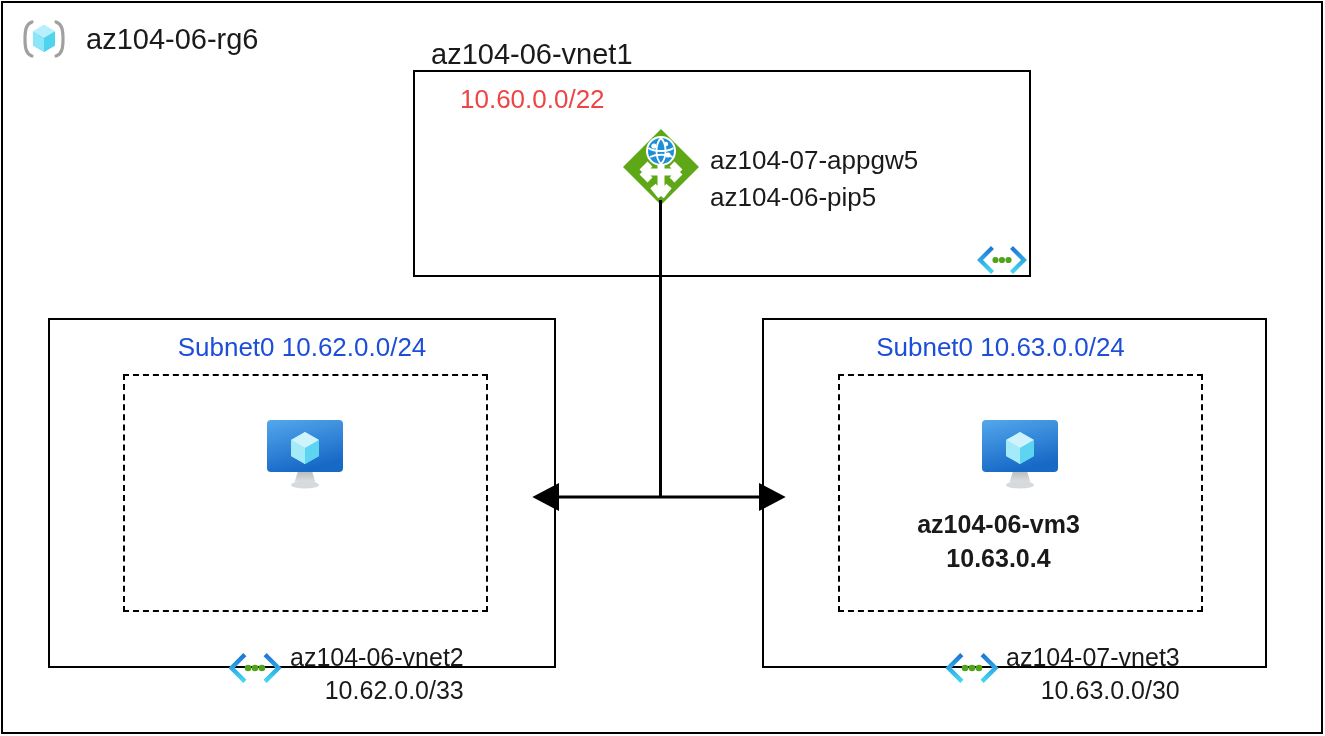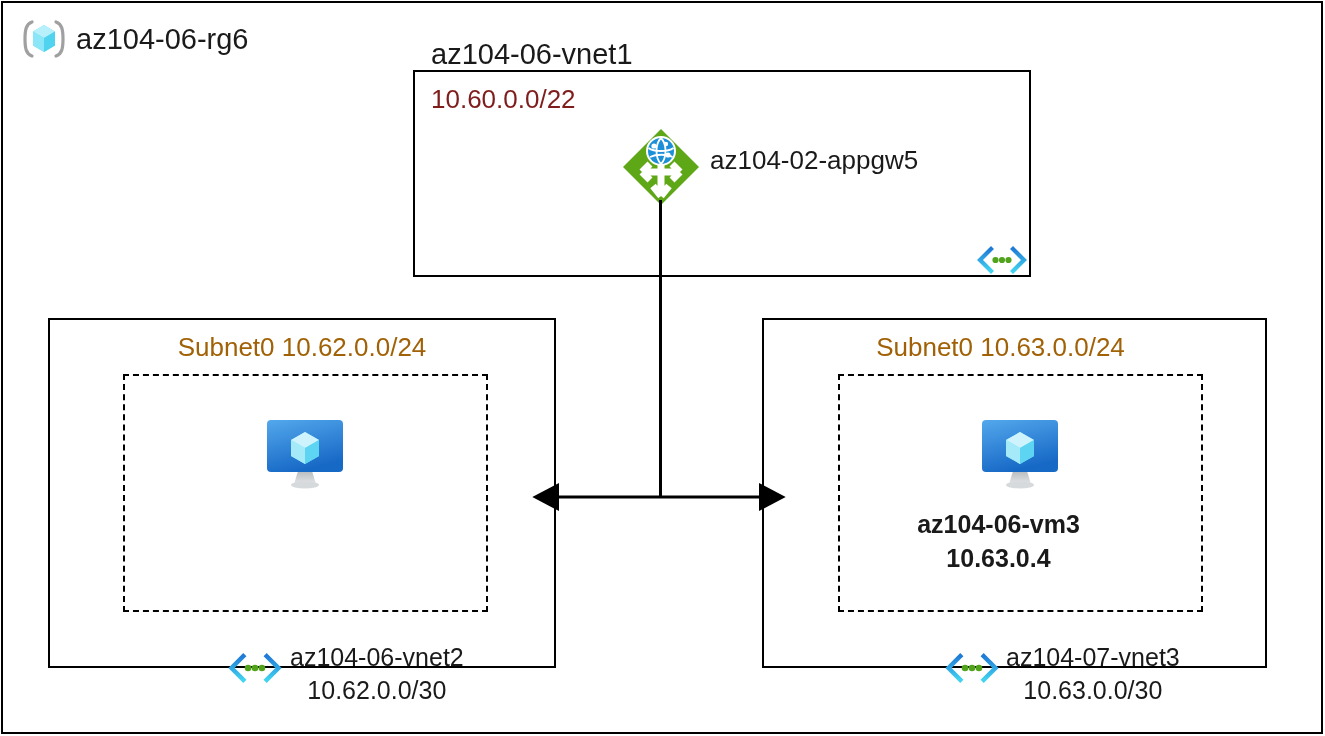--- a/index.html
+++ b/index.html
@@ -29,21 +29,21 @@
     border: 2px solid #000000;
     box-sizing: border-box;
   }
   
   .rg-header {
     position: absolute;
     left: 22px;
     top: 18px;
     display: flex;
     align-items: center;
-    gap: 10px;
+    gap: 20px;
   }
   .rg-title {
     font-size: 29px;
     line-height: 1;
     color: #1a1a1a;
     white-space: nowrap;
   }
   
   .box {
     position: absolute;
@@ -54,47 +54,48 @@
   .box-label-outside {
     position: absolute;
     font-size: 29px;
     white-space: nowrap;
     color: #1a1a1a;
   }
   .box-label-inside {
     position: absolute;
     font-size: 26px;
     white-space: nowrap;
-    color: #7f1d1d;
+    color: #ef4444;
+    margin-left: 29px;
   }
   .subnet-title {
     position: absolute;
     font-size: 26px;
     white-space: nowrap;
-    color: #a16207;
+    color: #1d4ed8;
     text-align: center;
   }
   .subnet-dashed {
     position: absolute;
     border: 2.5px dashed #000000;
     box-sizing: border-box;
   }
   .vm-caption {
     position: absolute;
     font-size: 25px;
     line-height: 1.35;
     text-align: center;
     color: #1a1a1a;
     white-space: nowrap;
   }
   .vnet-caption {
     position: absolute;
     font-size: 25px;
     line-height: 1.32;
-    text-align: center;
+    text-align: right;
     color: #1a1a1a;
     white-space: nowrap;
   }
   .appgw-caption {
     position: absolute;
     font-size: 26px;
     line-height: 1.42;
     color: #1a1a1a;
     white-space: nowrap;
   }
@@ -144,21 +145,22 @@
       <path d="M28.5 22 C34 26 48 26 53.5 22" fill="none" stroke="#ffffff" stroke-width="1.8"></path>
       <path d="M30 31 C36 28 47 28 52.5 31" fill="none" stroke="#ffffff" stroke-width="1.8"></path>
       <path d="M41 12 C35 18 35 32 41 38 C47 32 47 18 41 12 Z" fill="none" stroke="#ffffff" stroke-width="1.8"></path>
       <circle cx="34" cy="20" r="2.6" fill="#ffffff"></circle>
       <circle cx="48" cy="29" r="2.6" fill="#ffffff"></circle>
       <circle cx="46" cy="18" r="2.2" fill="#ffffff"></circle>
     </svg>
   </span>
 
   <div class="appgw-caption" style="left:710px; top:142px;">
-    <div>az104-02-appgw5</div>
+    <div>az104-07-appgw5</div>
+    <div>az104-06-pip5</div>
   </div>
 
   <span class="icon-abs" style="left:975px; top:245px;">
     <svg width="54" height="30" viewBox="0 0 54 30">
       <defs>
         <linearGradient id="gb1" x1="0" y1="0" x2="0" y2="1">
           <stop offset="0%" stop-color="#1F7BD6"></stop>
           <stop offset="100%" stop-color="#41D3F0"></stop>
         </linearGradient>
       </defs>
@@ -228,21 +230,21 @@
       <path d="M16 4 L5 15 L16 26" fill="none" stroke="url(#gb2)" stroke-width="4.2" stroke-linecap="square"></path>
       <path d="M38 4 L49 15 L38 26" fill="none" stroke="url(#gb2)" stroke-width="4.2" stroke-linecap="square"></path>
       <circle cx="20.5" cy="15" r="3.1" fill="#52A31C"></circle>
       <circle cx="27" cy="15" r="3.1" fill="#52A31C"></circle>
       <circle cx="33.5" cy="15" r="3.1" fill="#52A31C"></circle>
     </svg>
   </span>
 
   <div class="vnet-caption" style="left:290px; top:641px;">
     <div>az104-06-vnet2</div>
-    <div>10.62.0.0/30</div>
+    <div>10.62.0.0/33</div>
   </div>
 
   <div class="box" style="left:762px; top:318px; width:505px; height:350px;"></div>
 
   <div class="subnet-title" style="left:762px; top:332px; width:477px;">Subnet0 10.63.0.0/24</div>
 
   <div class="subnet-dashed" style="left:838px; top:374px; width:365px; height:238px;"></div>
 
   <span class="icon-abs" style="left:977px; top:415px;">
     <svg width="86" height="76" viewBox="0 0 86 76">

